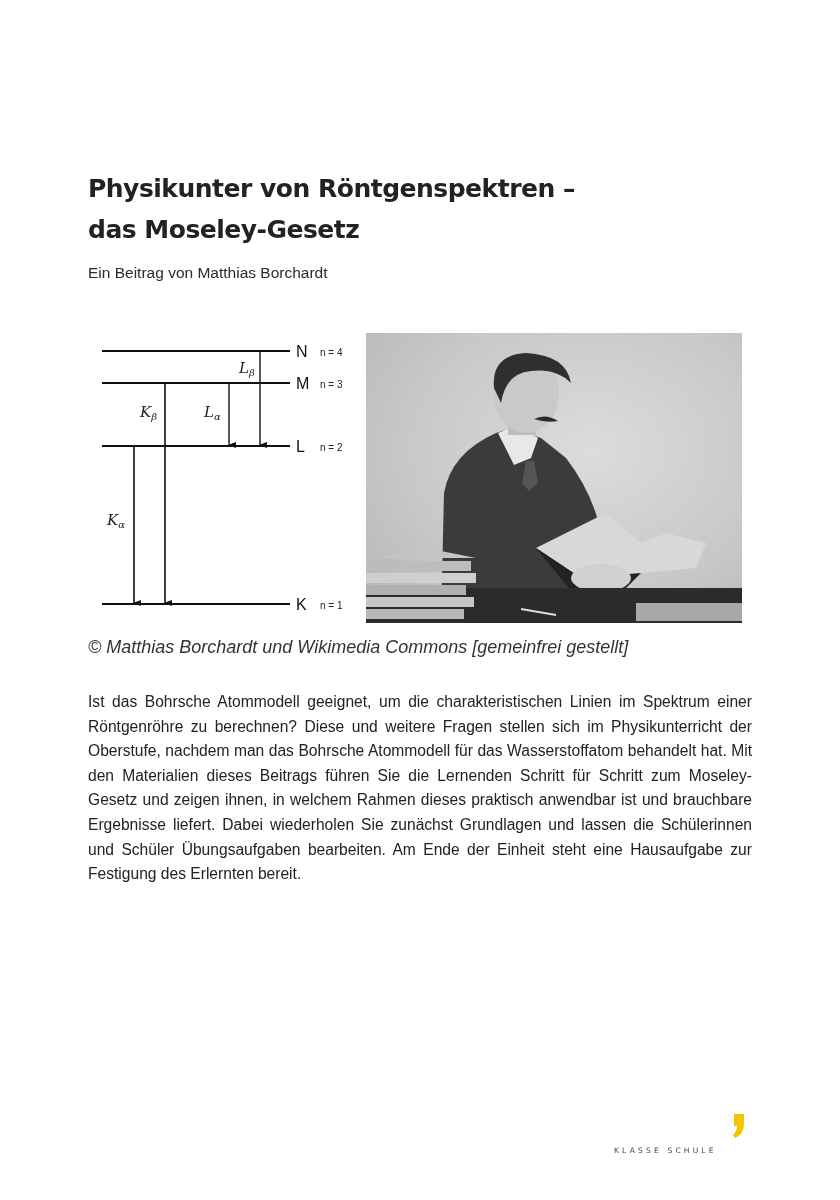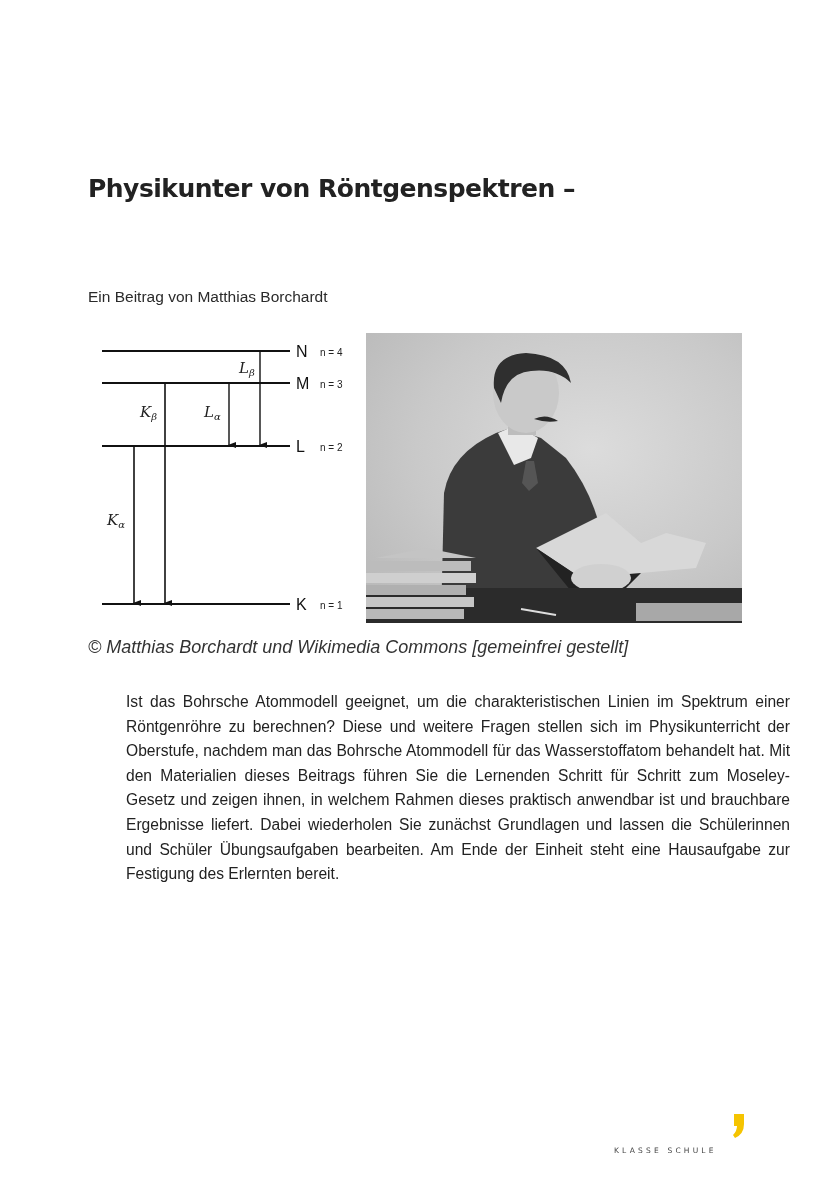--- a/index.html
+++ b/index.html
@@ -7,59 +7,60 @@
       width: 840px; height: 1200px; background: #ffffff; position: relative; overflow: hidden;
       font-family: "DejaVu Sans", sans-serif; color: #222;
     }
     .title {
       position: absolute; left: 88px; top: 168px; width: 660px;
       font-family: "DejaVu Sans", sans-serif; font-weight: bold; font-size: 25px;
       line-height: 41px; color: #222; letter-spacing: -0.5px;
     }
     .title span { display: block; }
     .author {
-      position: absolute; left: 88px; top: 288px;
+      position: absolute; left: 88px; top: 264px;
       font-family: "Liberation Sans", sans-serif; font-size: 15.5px; color: #2a2a2a;
     }
     .diagram { position: absolute; left: 90px; top: 335px; width: 270px; height: 290px; }
     .diagram svg { display: block; }
     .photo {
       position: absolute; left: 366px; top: 333px; width: 376px; height: 290px;
       background: radial-gradient(ellipse at 60% 40%, #dcdcdc 0%, #c9c9c9 55%, #b5b5b5 100%);
       overflow: hidden;
     }
     .photo svg { display: block; }
     .caption {
       position: absolute; left: 88px; top: 637px;
       font-family: "Liberation Sans", sans-serif; font-style: italic; font-size: 18px; color: #333;
     }
     .body-text {
       position: absolute; left: 88px; top: 690px; width: 664px;
       font-family: "Liberation Sans", sans-serif; font-size: 15.6px; line-height: 24.6px;
-      color: #222; text-align: justify; hyphens: manual; margin-left: 38px;
+      color: #222; text-align: justify; hyphens: manual;
     }
     .logo { position: absolute; left: 584px; top: 1090px; width: 170px; height: 54px; }
     .logo-word {
       position: absolute; left: 0; top: 0;
       font-family: "DejaVu Sans", sans-serif; font-weight: bold; font-size: 37px;
       letter-spacing: 1px; color: #2b2b2b; line-height: 40px;
     }
     .logo-comma {
       position: absolute; left: 148px; top: 24px; width: 12px; height: 24px;
     }
     .logo-sub {
       position: absolute; left: 30px; top: 56px;
       font-family: "DejaVu Sans", sans-serif; font-size: 7.5px; letter-spacing: 3.2px; color: #444;
     }
   </style>
 </head>
 <body>
 
 <div class="title">
   <span>Physikunter von Röntgenspektren –</span>
+  <span>das Moseley-Gesetz</span>
 </div>
 
 <div class="author">Ein Beitrag von Matthias Borchardt</div>
 
 <div class="diagram">
   <svg width="270" height="290" viewBox="0 0 270 290" xmlns="http://www.w3.org/2000/svg">
     <defs>
       <marker id="arr" markerWidth="6" markerHeight="8" refX="3" refY="7" orient="auto" markerUnits="userSpaceOnUse">
         <path d="M0,0 L3,8 L6,0 Z" fill="#111"></path>
       </marker>

